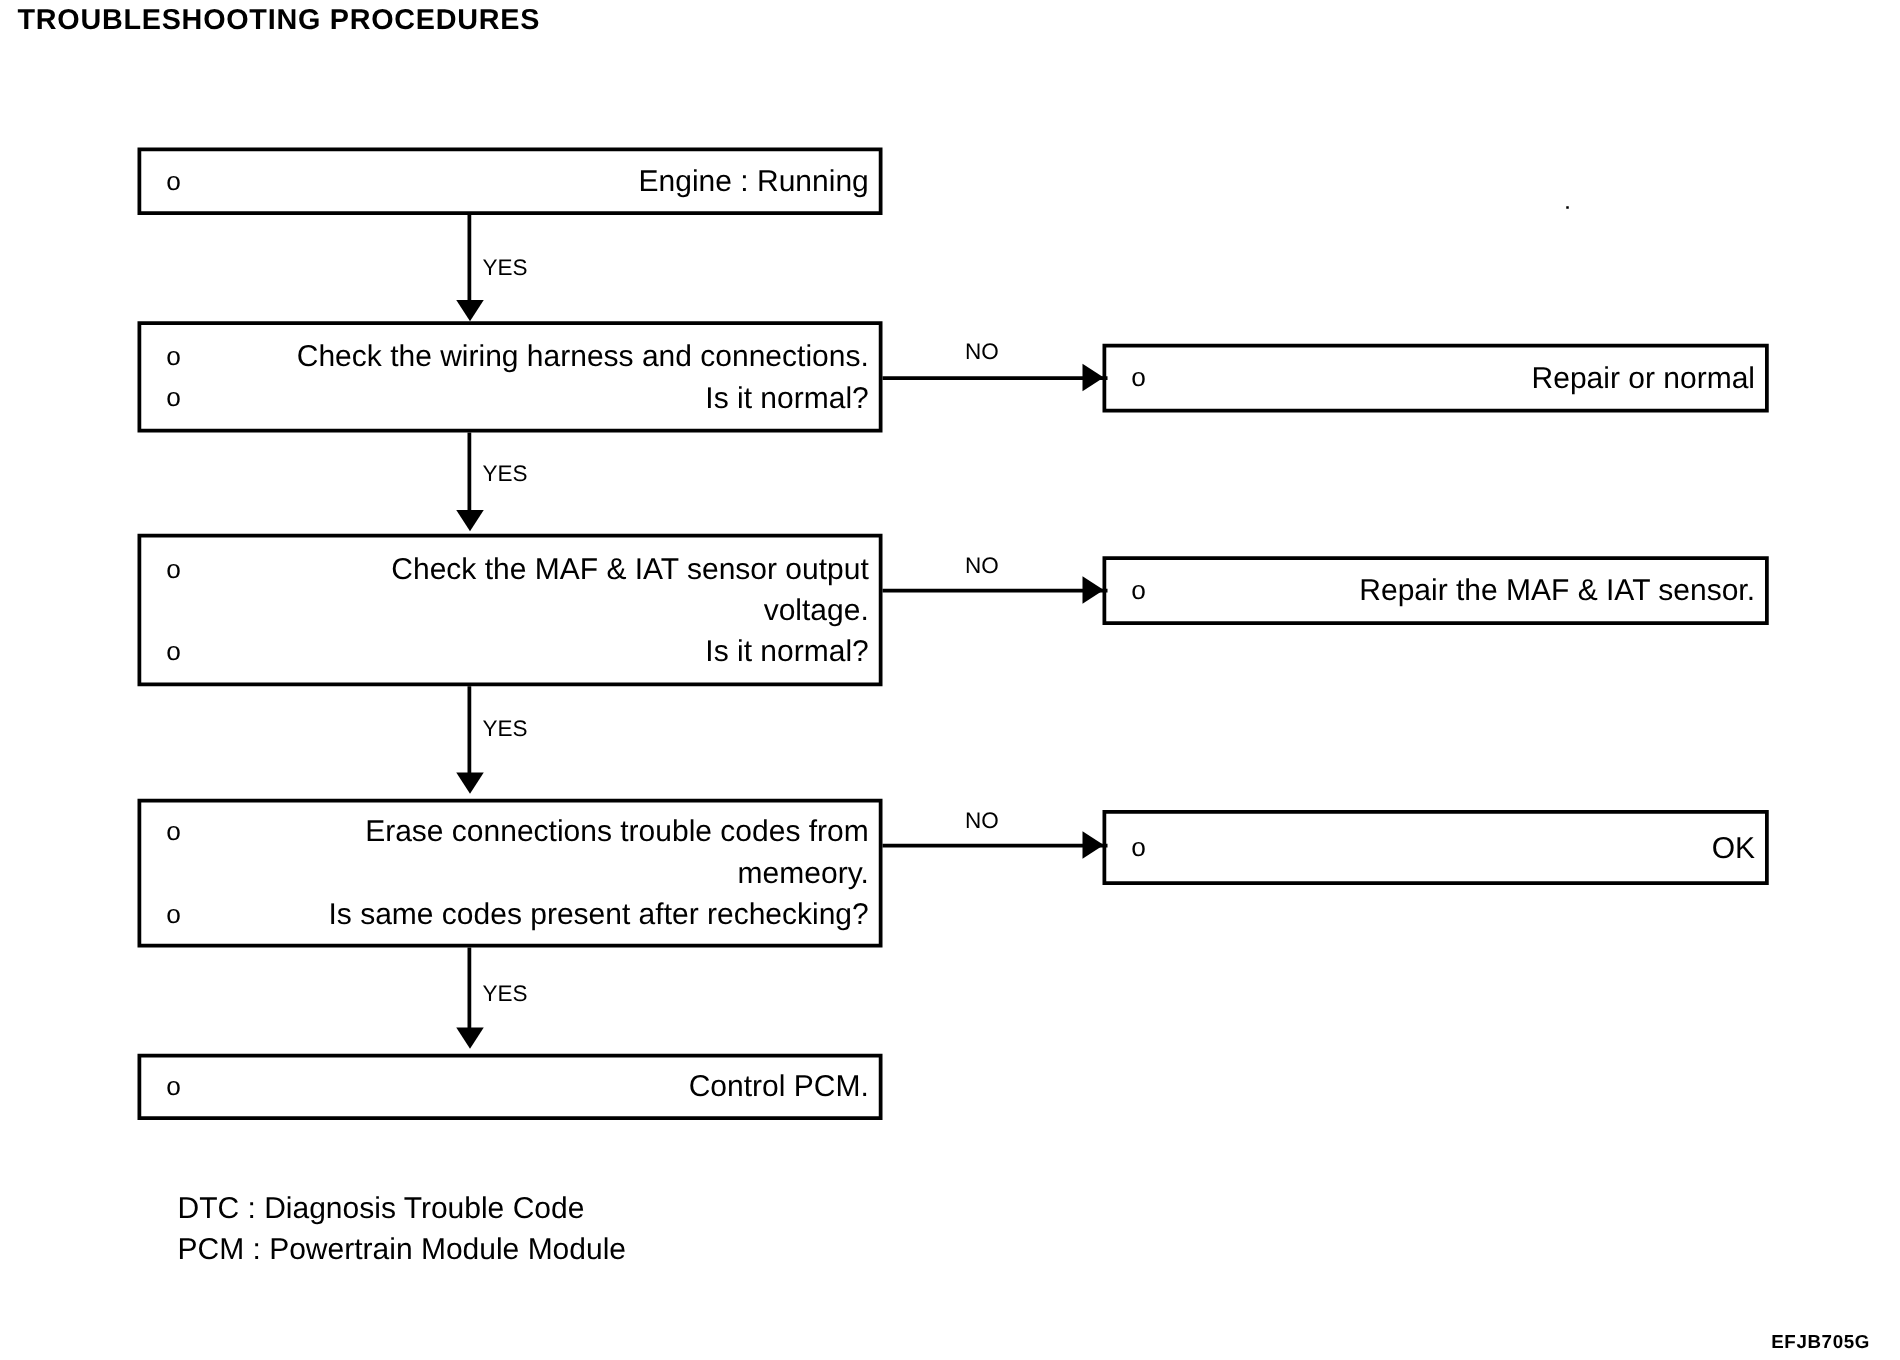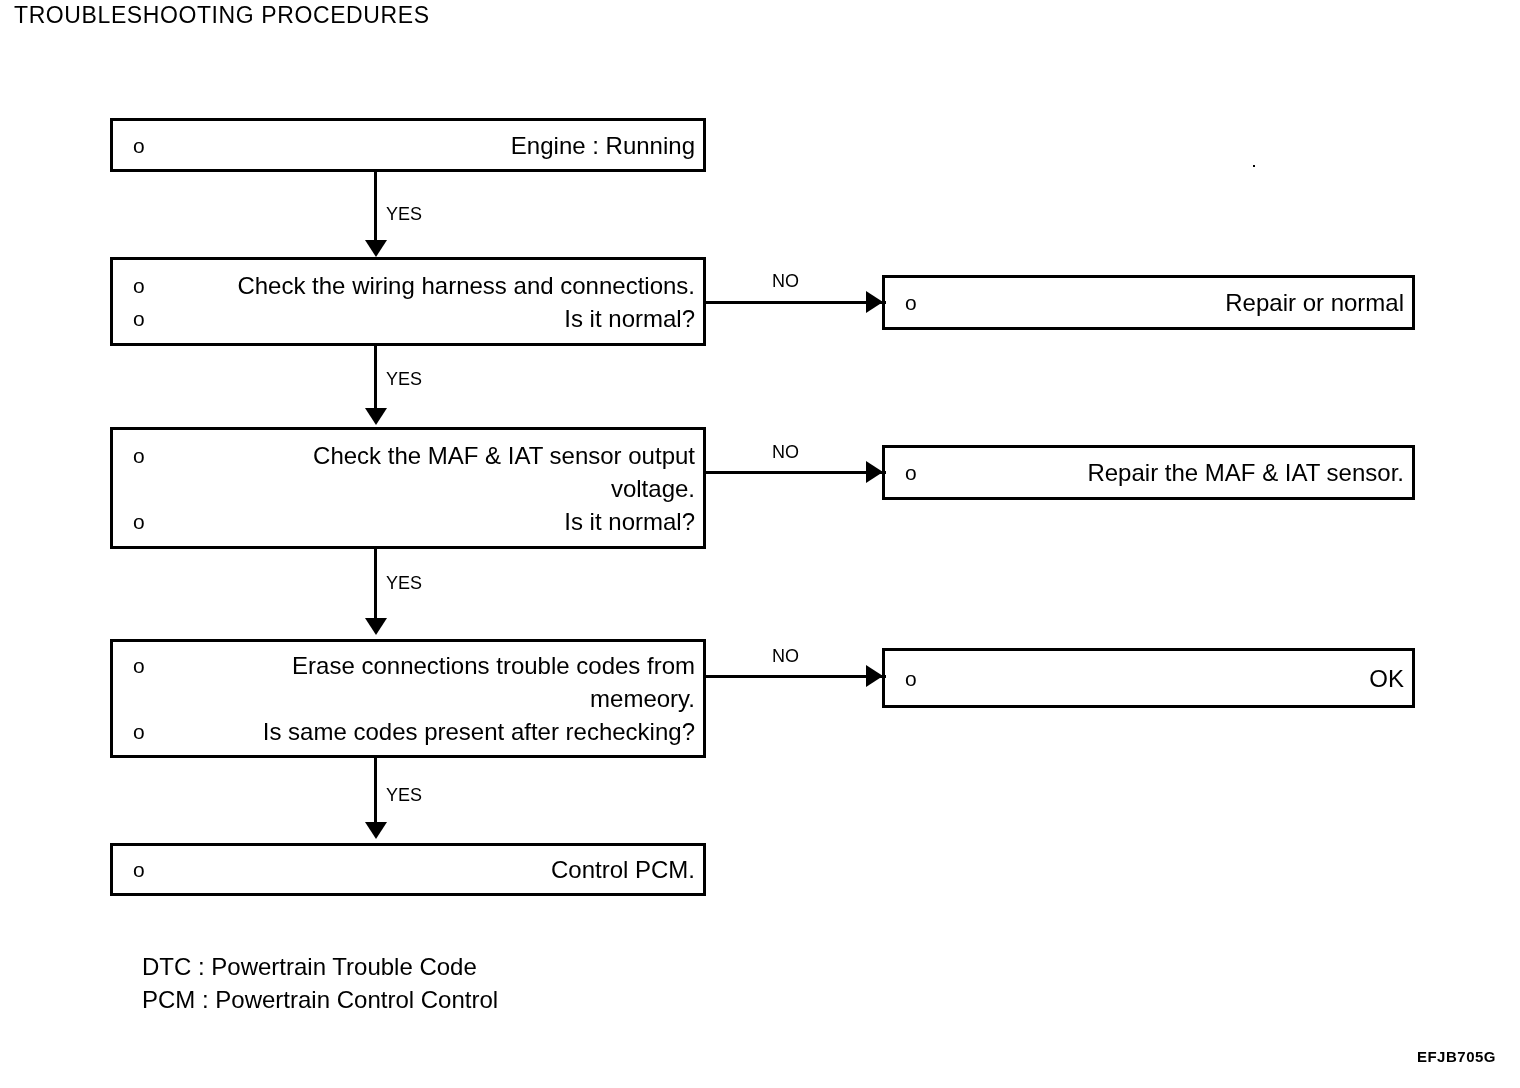--- a/index.html
+++ b/index.html
@@ -21,21 +21,21 @@
     left: 0; top: 0;
     width: 1520px;
     height: 1088px;
   }
 
   .page-title {
     position: absolute;
     left: 14px;
     top: 2px;
     font-size: 23px;
-    font-weight: normal;
+    font-weight: bold;
     letter-spacing: 0.6px;
     white-space: nowrap;
   }
 
   
   .fbox {
     position: absolute;
     box-sizing: border-box;
     border: 3px solid #000000;
     background: #ffffff;
@@ -145,21 +145,21 @@
     left: 142px;
     top: 950px;
     font-size: 24px;
     line-height: 33px;
   }
   .legend div { white-space: nowrap; }
 
   .fig-code {
     position: absolute;
     right: 24px;
-    bottom: 23px;
+    bottom: 6px;
     font-size: 15px;
     font-weight: bold;
     letter-spacing: 0.5px;
     font-family: "Liberation Sans", sans-serif;
   }
 
   .speck {
     position: absolute;
     background: #000000;
     width: 2px;
@@ -265,21 +265,21 @@
 
   <div class="hline" id="h2"></div>
   <div class="arrow-right" id="ah2"></div>
   <div class="edge-label" id="lbl-no-2">NO</div>
 
   <div class="hline" id="h3"></div>
   <div class="arrow-right" id="ah3"></div>
   <div class="edge-label" id="lbl-no-3">NO</div>
 
   <div class="legend">
-    <div>DTC : Powertrain Trouble Code</div>
-    <div>PCM : Powertrain Control Control</div>
+    <div>DTC : Diagnosis Trouble Code</div>
+    <div>PCM : Powertrain Module Module</div>
   </div>
 
   <div class="fig-code">EFJB705G</div>
 
   <div class="speck" style="left:1253px; top:165px;"></div>
 
 </div>
 
 </body></html>

